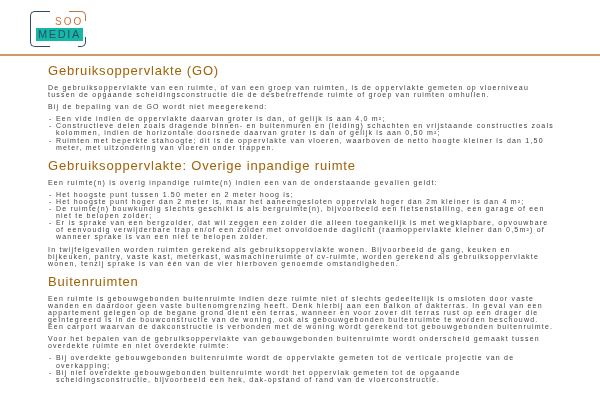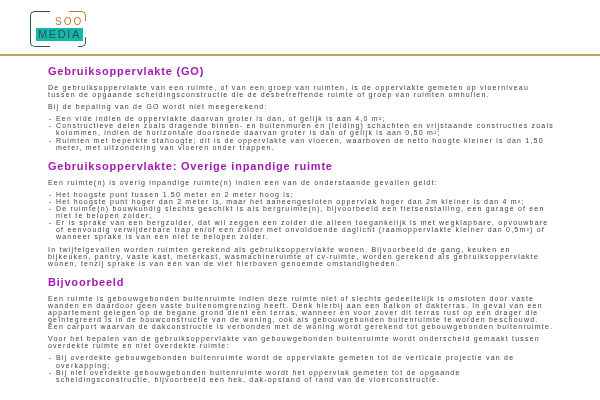--- a/index.html
+++ b/index.html
@@ -37,21 +37,21 @@
   .logo .soo{position:absolute;left:25px;top:6px;font-size:10px;
         letter-spacing:2px;color:var(--orange);line-height:1;}
   .logo .media{position:absolute;left:6px;top:17px;font-size:11px;
         letter-spacing:1.6px;color:var(--navy);line-height:1;
         background:#14b8a6;padding:1px 2px;}
   .hr-rule{position:absolute;left:0;top:54px;width:600px;height:2px;
         background:var(--rule);}
 
   
   .content{position:absolute;left:48px;top:64px;width:506px;}
-  h1{font-size:11px;font-weight:700;letter-spacing:0.8px;color:#a21caf;
+  h1{font-size:13px;font-weight:400;letter-spacing:0.8px;color:#a16207;
      line-height:14px;margin:0 0 6px 0;}
   h1.mt{margin-top:8px;}
   p{font-size:7px;letter-spacing:1.2px;line-height:7.1px;
     margin:0 0 5px 0;}
   .ul{margin:0 0 5px 0;}
   .bullet{font-size:7px;letter-spacing:1.2px;line-height:7.1px;
     position:relative;padding-left:8px;}
   .bullet::before{content:"-";position:absolute;left:1px;top:0;}
 </style>
 </head>
@@ -83,21 +83,21 @@
     <h1 class="mt">Gebruiksoppervlakte: Overige inpandige ruimte</h1>
     <p>Een ruimte(n) is overig inpandige ruimte(n) indien een van de onderstaande gevallen geldt:</p>
     <div class="ul">
       <div class="bullet">Het hoogste punt tussen 1.50 meter en 2 meter hoog is;</div>
       <div class="bullet">Het hoogste punt hoger dan 2 meter is, maar het aaneengesloten oppervlak hoger dan 2m kleiner is dan 4 m²;</div>
       <div class="bullet">De ruimte(n) bouwkundig slechts geschikt is als bergruimte(n), bijvoorbeeld een fietsenstalling, een garage of een niet te belopen zolder;</div>
       <div class="bullet">Er is sprake van een bergzolder, dat wil zeggen een zolder die alleen toegankelijk is met wegklapbare, opvouwbare of eenvoudig verwijderbare trap en/of een zolder met onvoldoende daglicht (raamoppervlakte kleiner dan 0,5m²) of wanneer sprake is van een niet te belopen zolder.</div>
     </div>
     <p>In twijfelgevallen worden ruimten gerekend als gebruiksoppervlakte wonen. Bijvoorbeeld de gang, keuken en bijkeuken, pantry, vaste kast, meterkast, wasmachineruimte of cv-ruimte, worden gerekend als gebruiksoppervlakte wonen, tenzij sprake is van één van de vier hierboven genoemde omstandigheden.</p>
 
-    <h1 class="mt">Bijvoorbeeld</h1>
+    <h1 class="mt">Buitenruimten</h1>
     <p>Een ruimte is gebouwgebonden buitenruimte indien deze ruimte niet of slechts gedeeltelijk is omsloten door vaste wanden en daardoor geen vaste buitenomgrenzing heeft. Denk hierbij aan een balkon of dakterras. In geval van een appartement gelegen op de begane grond dient een terras, wanneer en voor zover dit terras rust op een drager die geïntegreerd is in de bouwconstructie van de woning, ook als gebouwgebonden buitenruimte te worden beschouwd. Een carport waarvan de dakconstructie is verbonden met de woning wordt gerekend tot gebouwgebonden buitenruimte.</p>
     <p>Voor het bepalen van de gebruiksoppervlakte van gebouwgebonden buitenruimte wordt onderscheid gemaakt tussen overdekte ruimte en niet overdekte ruimte:</p>
     <div class="ul">
       <div class="bullet">Bij overdekte gebouwgebonden buitenruimte wordt de oppervlakte gemeten tot de verticale projectie van de overkapping;</div>
       <div class="bullet">Bij niet overdekte gebouwgebonden buitenruimte wordt het oppervlak gemeten tot de opgaande scheidingsconstructie, bijvoorbeeld een hek, dak-opstand of rand van de vloerconstructie.</div>
     </div>
 
   </div>
 </div>
 

